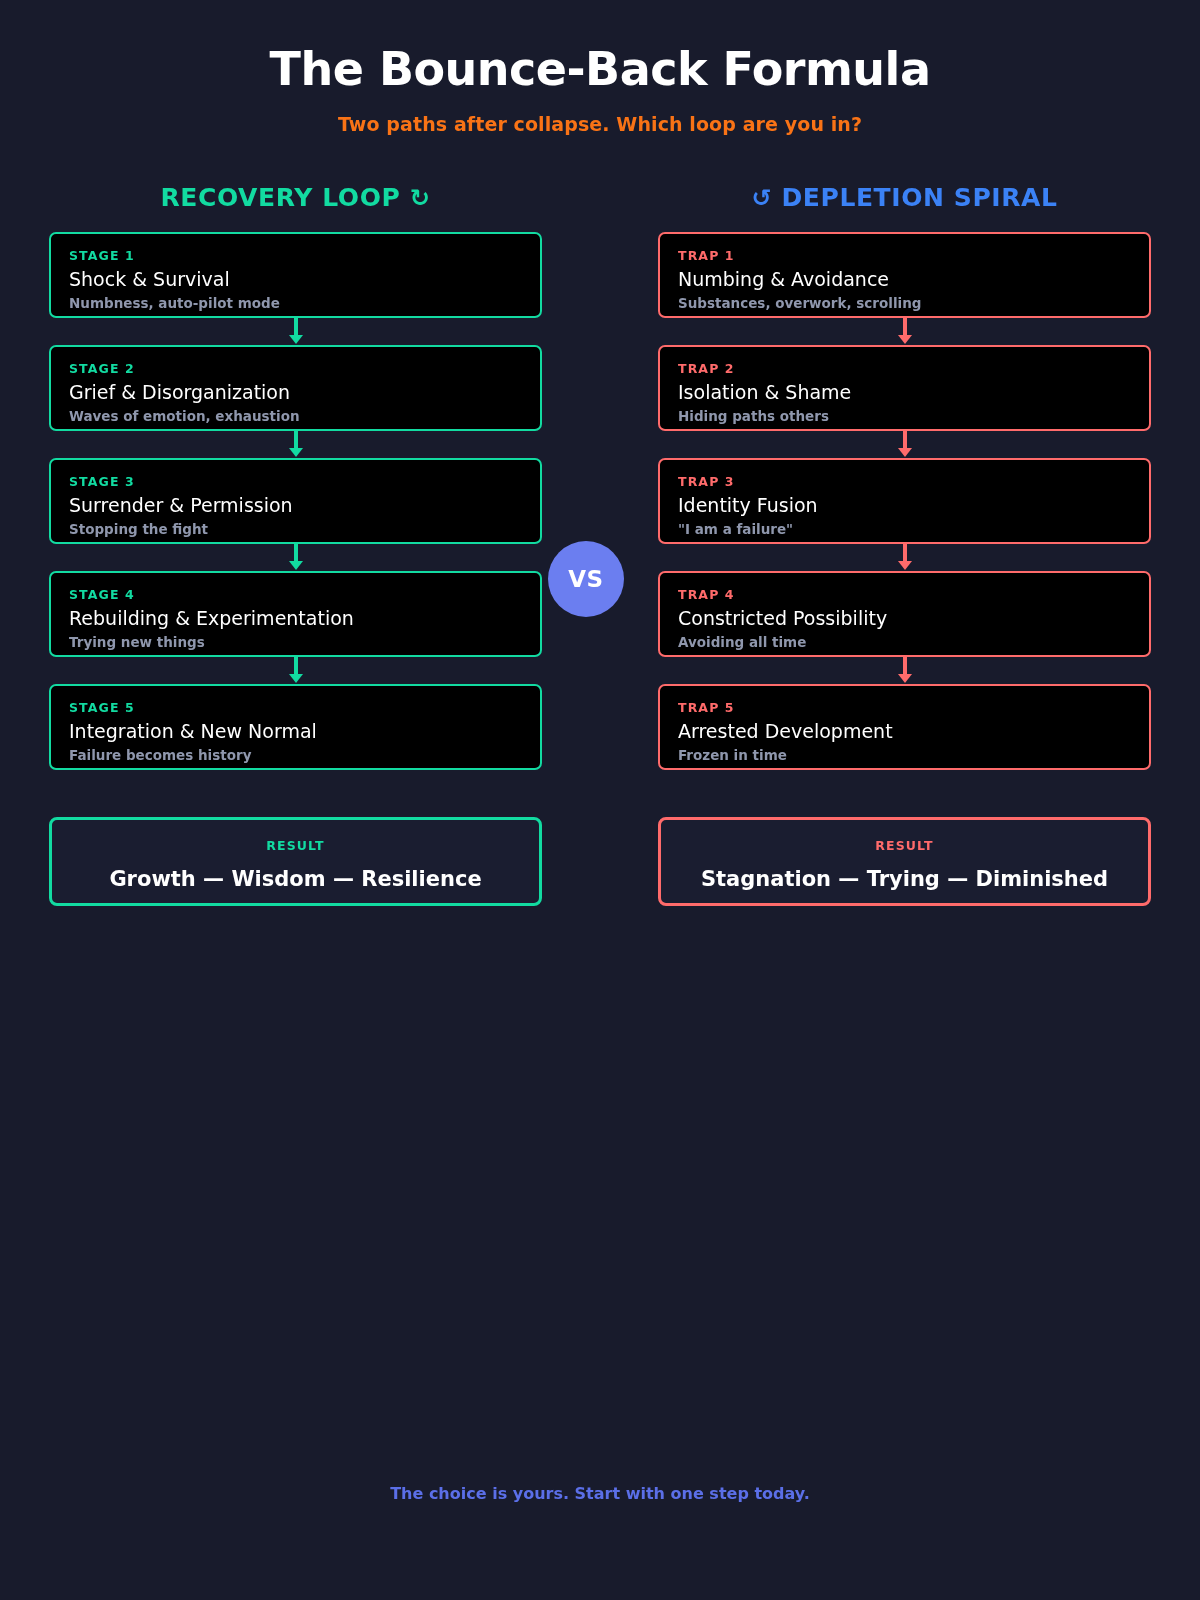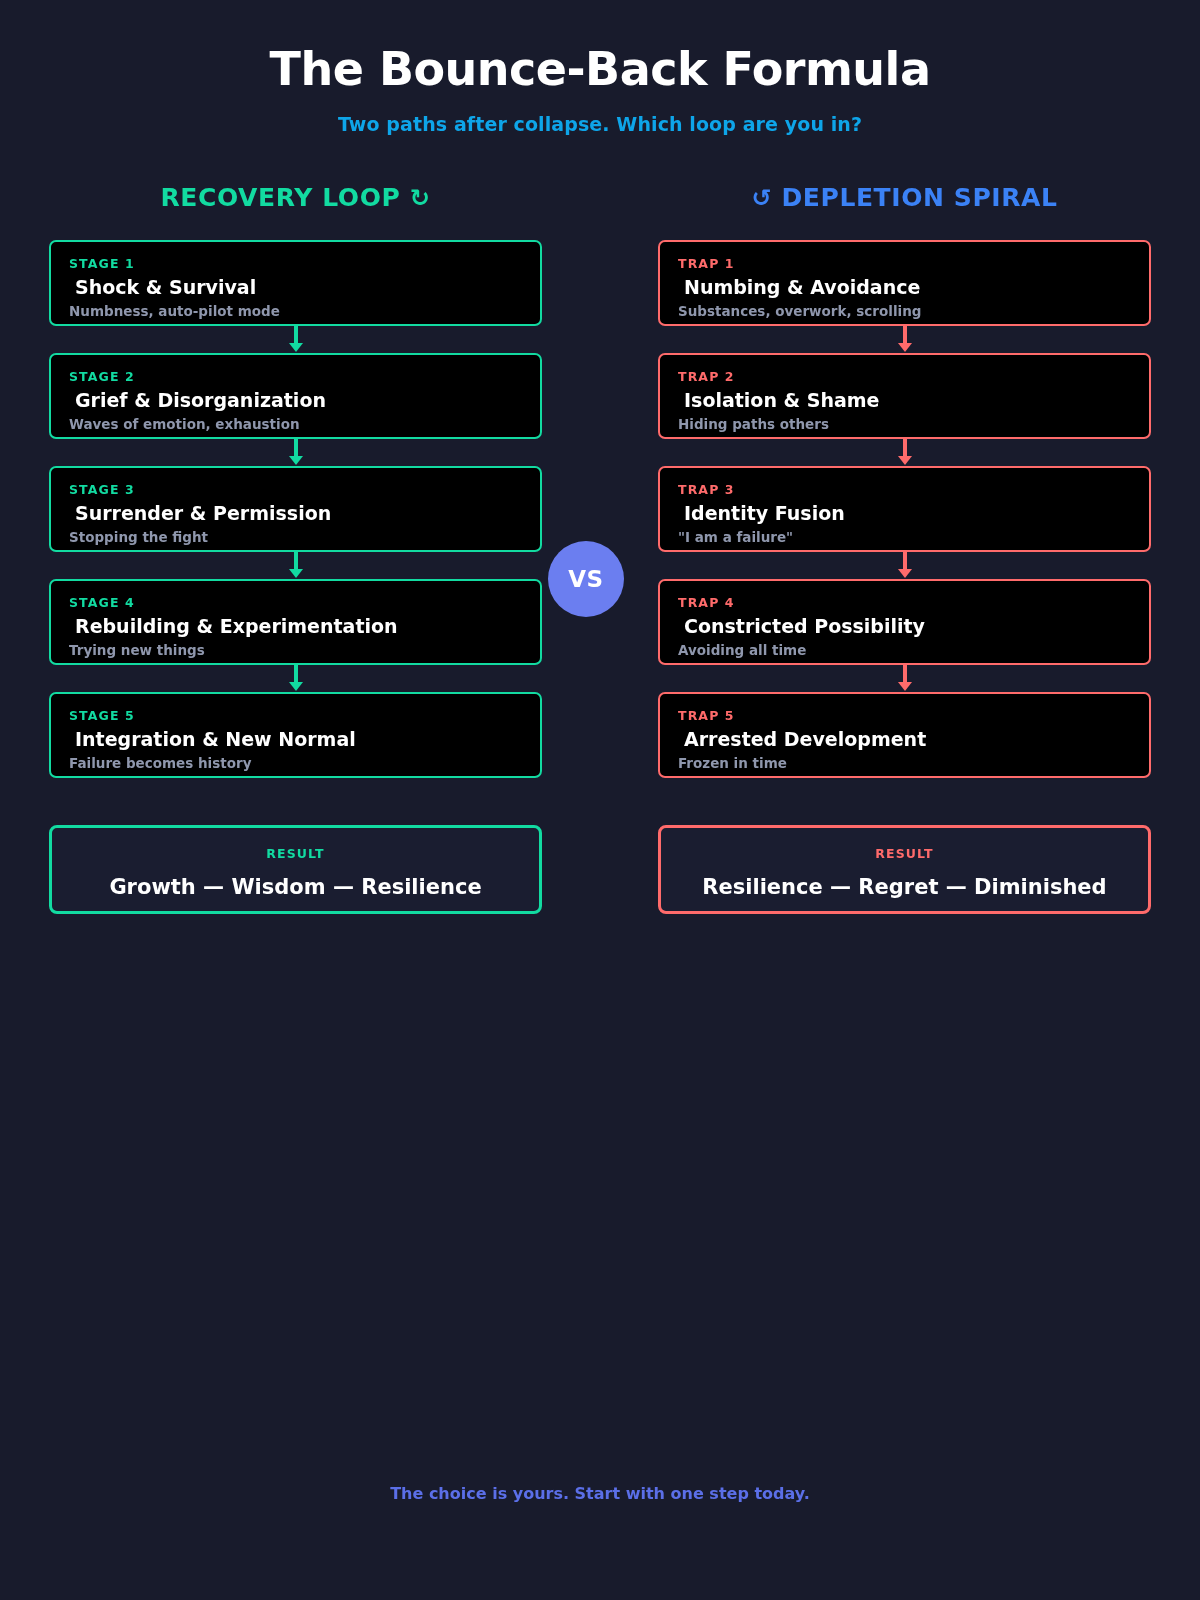--- a/index.html
+++ b/index.html
@@ -15,37 +15,37 @@
   .page { position:relative; width:1200px; height:1184px; }
 
   
   .header { padding-top:44px; text-align:center; }
   .main-title {
     font-size:46px; font-weight:bold; color:#ffffff;
     letter-spacing:-0.5px; line-height:1.1;
   }
   .subtitle {
     margin-top:18px; font-size:19px; font-weight:bold;
-    color:#0ea5e9; letter-spacing:0.1px;
+    color:#f97316; letter-spacing:0.1px;
   }
 
   
   .columns {
     position:relative;
     margin-top:48px;
     display:flex;
     justify-content:space-between;
     padding:0 49px 0 49px;
   }
   .column { width:493px; }
 
   .col-header {
     font-size:25px; font-weight:bold;
     letter-spacing:0.6px; text-align:center;
-    margin-bottom:28px; white-space:nowrap;
+    margin-bottom:20px; white-space:nowrap;
   }
   .col-header.recovery { color:#12dba1; }
   .col-header.depletion { color:#3b82f6; }
   .col-header .loop-icon { font-size:24px; }
 
   
   .card {
     position:relative;
     background:#000000;
     border:2px solid #12dba1;
@@ -57,23 +57,22 @@
 
   .card-label {
     font-size:12.5px; font-weight:bold;
     letter-spacing:1.1px; color:#12dba1;
     text-transform:uppercase;
   }
   .card.red .card-label { color:#ff6b6b; }
 
   .card-title {
     margin-top:6px;
-    font-size:19px; font-weight:bold; color:#ffffff;
+    font-size:19px; font-weight:normal; color:#ffffff;
     line-height:1.15;
-    margin-left:6px;
   }
   .card-sub {
     margin-top:5px;
     font-size:13.5px; font-weight:bold; color:#8f97ad;
     line-height:1.2;
   }
 
   
   .connector {
     height:27px;
@@ -271,21 +270,21 @@
       <div class="card red">
         <div class="card-label">TRAP 5</div>
         <div class="card-title">Arrested Development</div>
         <div class="card-sub">Frozen in time</div>
       </div>
 
       <div class="result-gap"></div>
 
       <div class="result-box red">
         <div class="result-label">RESULT</div>
-        <div class="result-text">Resilience — Regret — Diminished</div>
+        <div class="result-text">Stagnation — Trying — Diminished</div>
       </div>
     </div>
 
   </div>
 
   <div class="vs-badge">
     <span>VS</span>
   </div>
 
   <div class="footer">The choice is yours. Start with one step today.</div>

